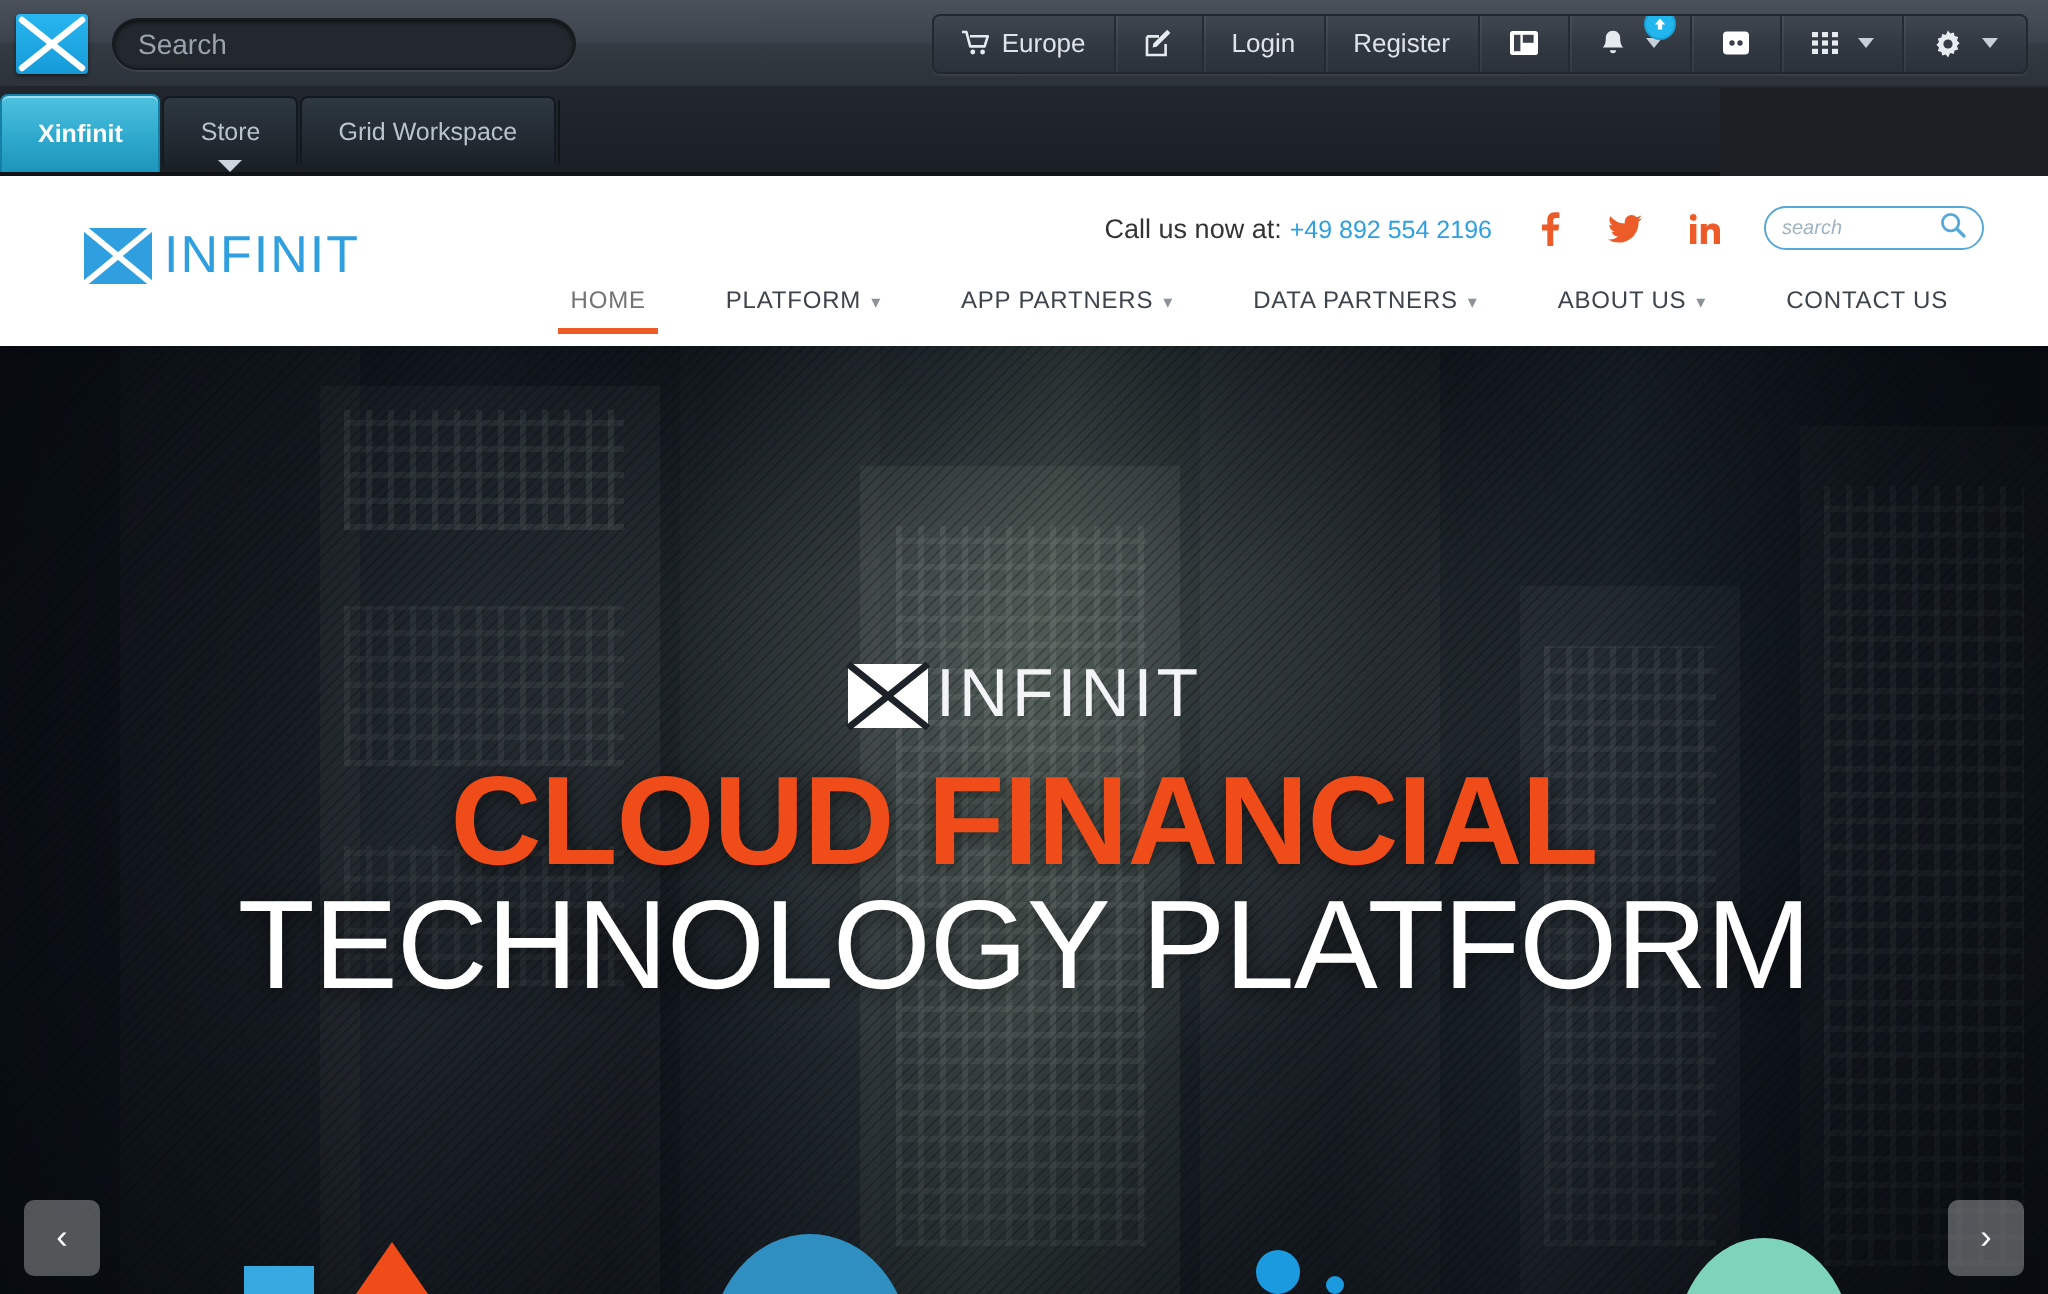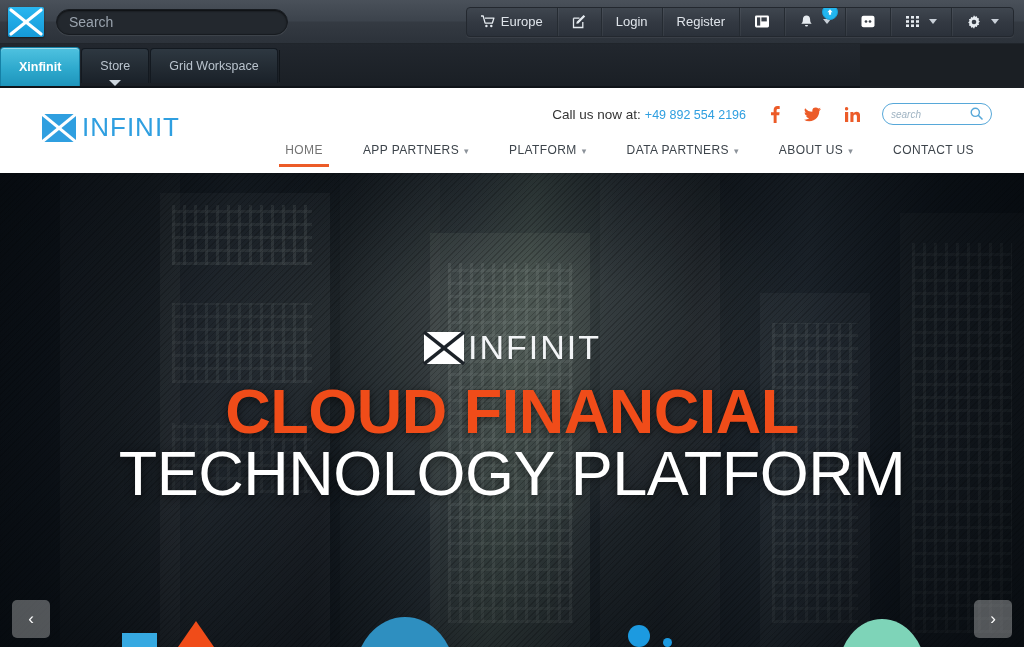--- a/index.html
+++ b/index.html
@@ -340,24 +340,24 @@
             </svg>
         </span>
       </div>
     </div>
 
     <div class="mainnav">
       <div class="navitem active">
         <span>HOME</span>
       </div>
       <div class="navitem">
+        <span>PLATFORM</span><span class="chev">▾</span>
+      </div>
+      <div class="navitem">
         <span>APP PARTNERS</span><span class="chev">▾</span>
-      </div>
-      <div class="navitem">
-        <span>PLATFORM</span><span class="chev">▾</span>
       </div>
       <div class="navitem">
         <span>DATA PARTNERS</span><span class="chev">▾</span>
       </div>
       <div class="navitem">
         <span>ABOUT US</span><span class="chev">▾</span>
       </div>
       <div class="navitem">
         <span>CONTACT US</span>
       </div>

